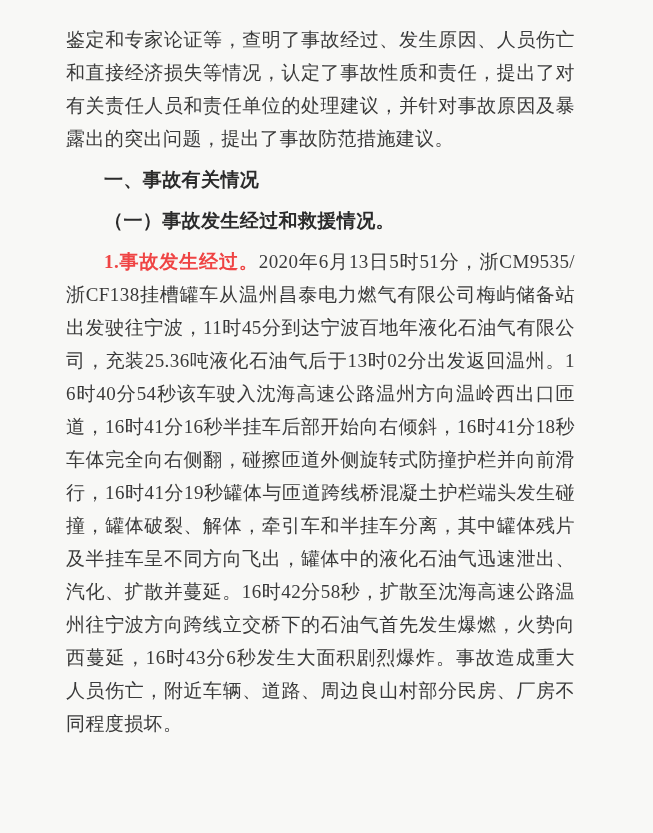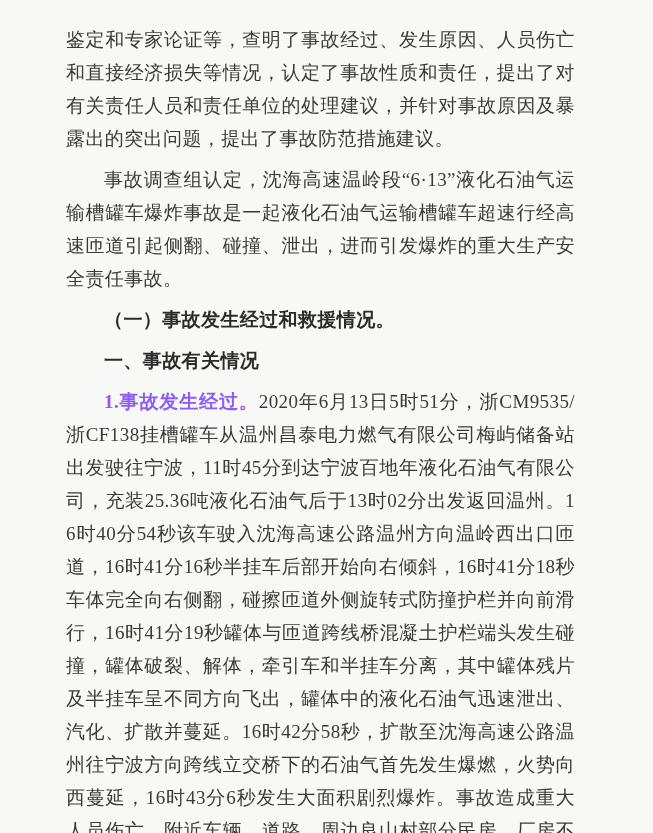--- a/index.html
+++ b/index.html
@@ -37,31 +37,30 @@
     font-family: "Liberation Sans", "DejaVu Sans", sans-serif;
     font-weight: bold;
     color: #2b2b2b;
   }
   .h2 {
     font-weight: bold;
     color: #2b2b2b;
   }
   .lead {
     font-weight: bold;
-    color: #8b5cf6;
+    color: #ef4444;
   }
 </style>
 </head>
 <body>
 
 <div class="page">
 
   <p class="block">鉴定和专家论证等，查明了事故经过、发生原因、人员伤亡和直接经济损失等情况，认定了事故性质和责任，提出了对有关责任人员和责任单位的处理建议，并针对事故原因及暴露出的突出问题，提出了事故防范措施建议。</p>
 
-  <p class="block indent">事故调查组认定，沈海高速温岭段“6·13”液化石油气运输槽罐车爆炸事故是一起液化石油气运输槽罐车超速行经高速匝道引起侧翻、碰撞、泄出，进而引发爆炸的重大生产安全责任事故。</p>
+
+  <p class="block indent h1">一、事故有关情况</p>
 
   <p class="block indent h2">（一）事故发生经过和救援情况。</p>
-
-  <p class="block indent h1">一、事故有关情况</p>
 
   <p class="block indent"><span class="lead">1.事故发生经过。</span><span>2020年6月13日5时51分，浙CM9535/浙CF138挂槽罐车从温州昌泰电力燃气有限公司梅屿储备站出发驶往宁波，11时45分到达宁波百地年液化石油气有限公司，充装25.36吨液化石油气后于13时02分出发返回温州。16时40分54秒该车驶入沈海高速公路温州方向温岭西出口匝道，16时41分16秒半挂车后部开始向右倾斜，16时41分18秒车体完全向右侧翻，碰擦匝道外侧旋转式防撞护栏并向前滑行，16时41分19秒罐体与匝道跨线桥混凝土护栏端头发生碰撞，罐体破裂、解体，牵引车和半挂车分离，其中罐体残片及半挂车呈不同方向飞出，罐体中的液化石油气迅速泄出、汽化、扩散并蔓延。16时42分58秒，扩散至沈海高速公路温州往宁波方向跨线立交桥下的石油气首先发生爆燃，火势向西蔓延，16时43分6秒发生大面积剧烈爆炸。事故造成重大人员伤亡，附近车辆、道路、周边良山村部分民房、厂房不同程度损坏。</span></p>
 
 </div>
 
 </body></html>

